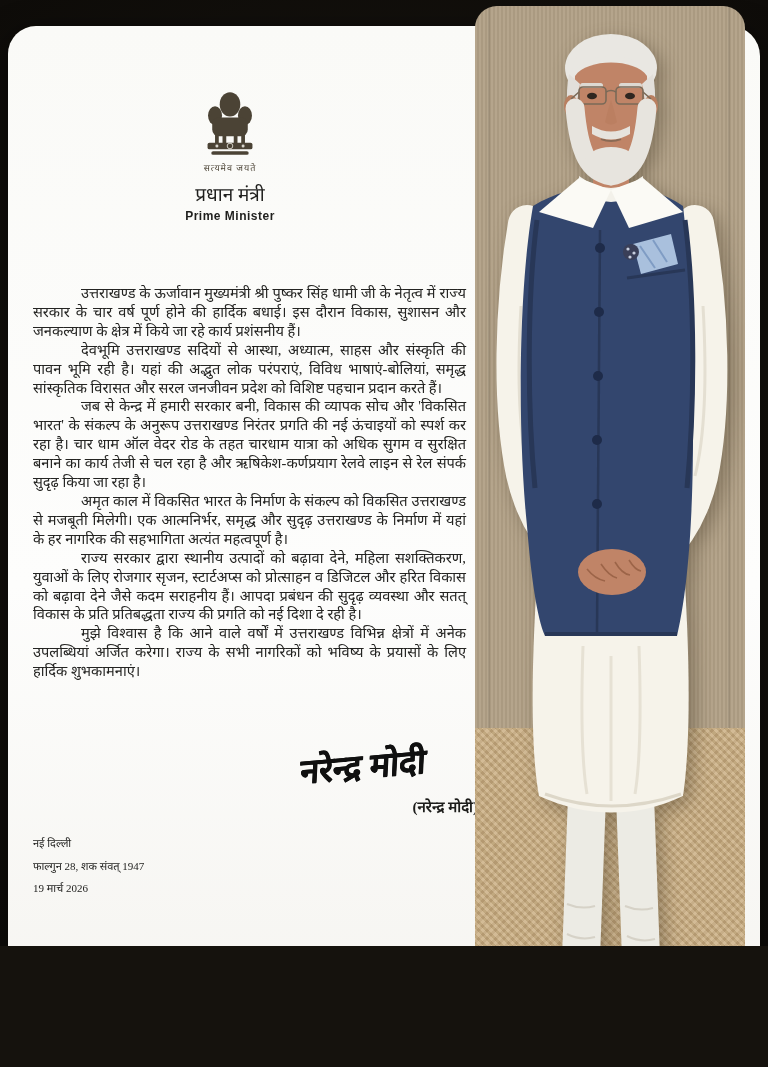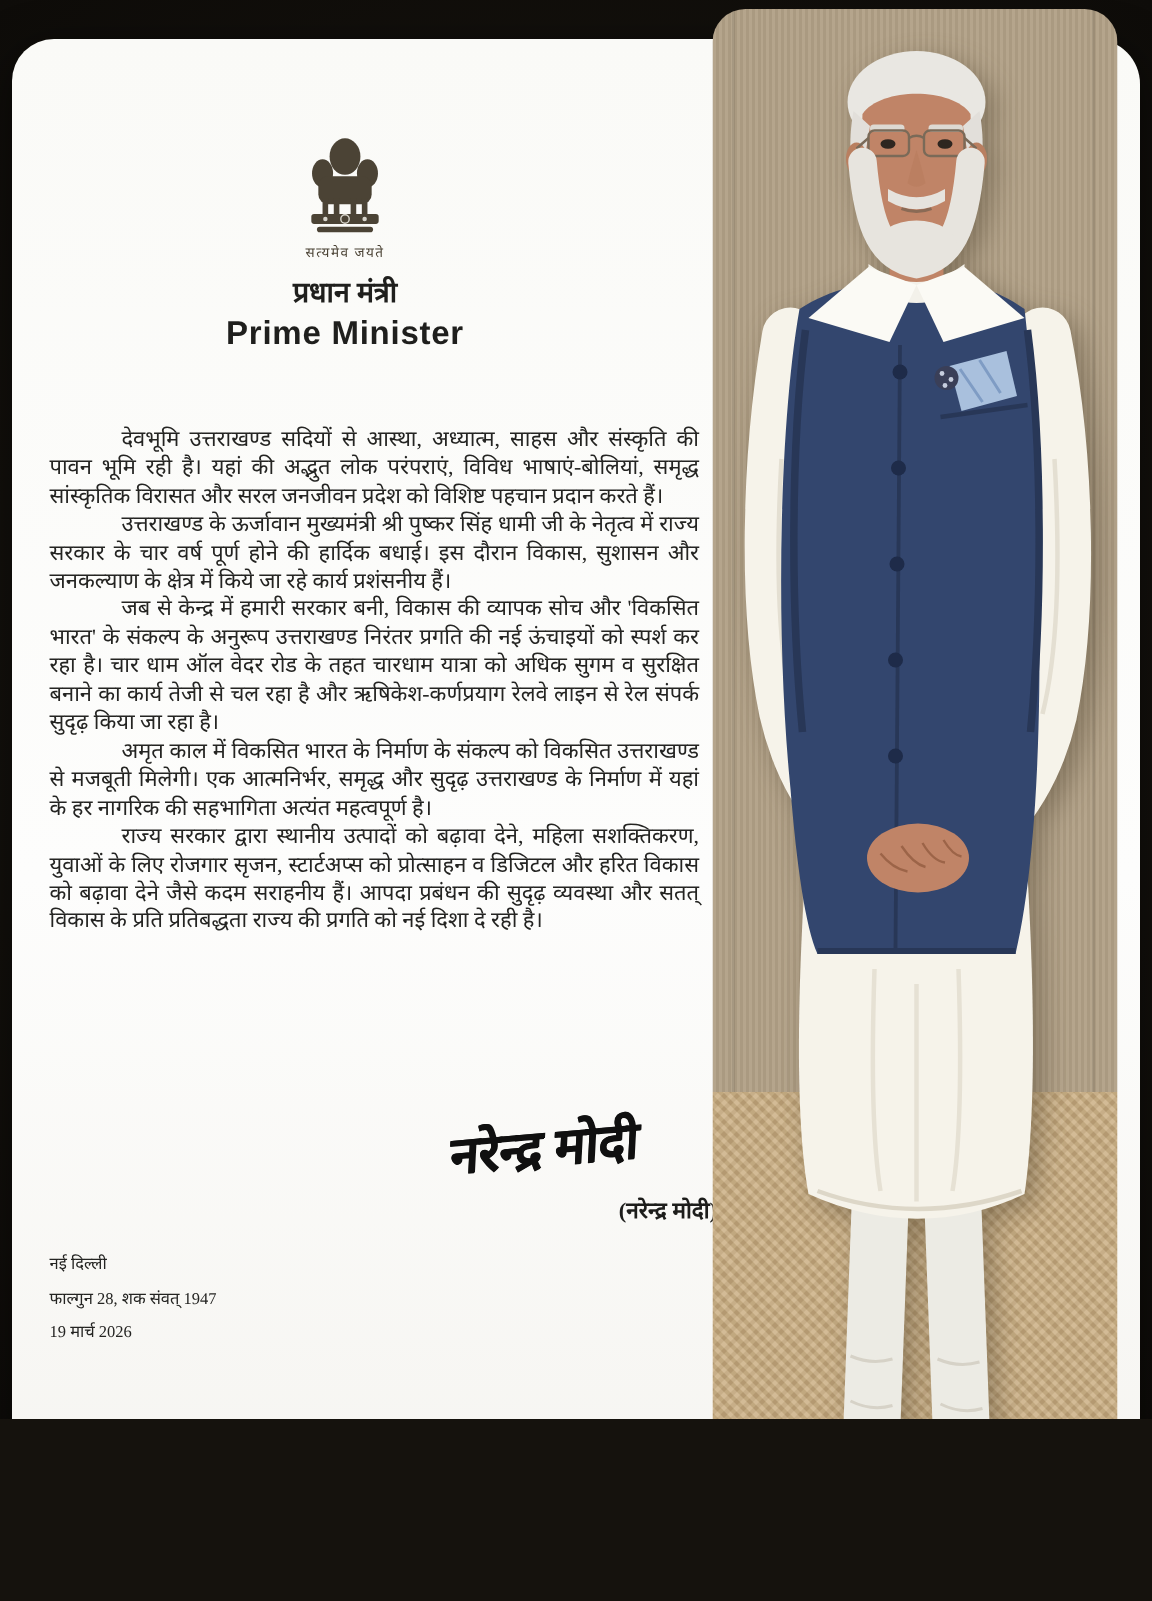--- a/index.html
+++ b/index.html
@@ -8,22 +8,22 @@
     overflow:hidden;font-family:"Liberation Serif","DejaVu Serif",serif;}
   
   .letter{position:absolute;left:8px;top:26px;width:752px;height:1016px;
     background:linear-gradient(180deg,#fafaf7 0%,#fdfdfc 55%,#f5f4f0 100%);
     border-radius:28px 30px 34px 30px;
     box-shadow:0 8px 30px rgba(0,0,0,.55);}
   
   .header-block{position:absolute;left:30px;top:62px;width:384px;text-align:center;color:#2a2a28;}
   .emblem-svg{display:block;margin:0 auto;width:58px;height:72px;}
   .motto{font-size:9px;letter-spacing:1px;color:#4b4335;margin-top:1px;}
-  .title-hi{font-size:19px;font-weight:700;margin-top:7px;color:#1f1f1d;}
-  .title-en{font-size:22px;font-weight:700;margin-top:2px;color:#1f1f1d;
+  .title-hi{font-size:19px;font-weight:400;margin-top:7px;color:#1f1f1d;}
+  .title-en{font-size:12px;font-weight:700;margin-top:2px;color:#1f1f1d;
     font-family:"Liberation Sans","DejaVu Sans",sans-serif;letter-spacing:.5px;}
   .subject{position:absolute;left:30px;top:239px;width:384px;text-align:center;
     font-size:16.5px;font-weight:700;color:#1d1d1b;}
   
   .body-text{position:absolute;left:25px;top:258px;width:433px;
     font-size:14.6px;line-height:18.9px;color:#242422;}
   .body-text p{margin:0;text-indent:48px;text-align:justify;}
   
   .sig-block{position:absolute;left:240px;top:724px;width:230px;text-align:center;color:#161614;}
   .sig-script{display:inline-block;font-size:34px;font-weight:700;line-height:1;
@@ -72,25 +72,26 @@
         <circle cx="17" cy="60.5" r="1.6" fill="#d9d6cd"></circle>
         <circle cx="45" cy="60.5" r="1.6" fill="#d9d6cd"></circle>
       </svg>
       <div class="motto">सत्यमेव जयते</div>
       <div class="title-hi">प्रधान मंत्री</div>
       <div class="title-en">Prime Minister</div>
     </div>
 
 
     <div class="body-text">
+      <p>उत्तराखण्ड के ऊर्जावान मुख्यमंत्री श्री पुष्कर सिंह धामी जी के नेतृत्व में राज्य सरकार के चार वर्ष पूर्ण होने की हार्दिक बधाई। इस दौरान विकास, सुशासन और जनकल्याण के क्षेत्र में किये जा रहे कार्य प्रशंसनीय हैं।</p>
       <p>देवभूमि उत्तराखण्ड सदियों से आस्था, अध्यात्म, साहस और संस्कृति की पावन भूमि रही है। यहां की अद्भुत लोक परंपराएं, विविध भाषाएं-बोलियां, समृद्ध सांस्कृतिक विरासत और सरल जनजीवन प्रदेश को विशिष्ट पहचान प्रदान करते हैं।</p>
-      <p>उत्तराखण्ड के ऊर्जावान मुख्यमंत्री श्री पुष्कर सिंह धामी जी के नेतृत्व में राज्य सरकार के चार वर्ष पूर्ण होने की हार्दिक बधाई। इस दौरान विकास, सुशासन और जनकल्याण के क्षेत्र में किये जा रहे कार्य प्रशंसनीय हैं।</p>
       <p>जब से केन्द्र में हमारी सरकार बनी, विकास की व्यापक सोच और 'विकसित भारत' के संकल्प के अनुरूप उत्तराखण्ड निरंतर प्रगति की नई ऊंचाइयों को स्पर्श कर रहा है। चार धाम ऑल वेदर रोड के तहत चारधाम यात्रा को अधिक सुगम व सुरक्षित बनाने का कार्य तेजी से चल रहा है और ऋषिकेश-कर्णप्रयाग रेलवे लाइन से रेल संपर्क सुदृढ़ किया जा रहा है।</p>
       <p>अमृत काल में विकसित भारत के निर्माण के संकल्प को विकसित उत्तराखण्ड से मजबूती मिलेगी। एक आत्मनिर्भर, समृद्ध और सुदृढ़ उत्तराखण्ड के निर्माण में यहां के हर नागरिक की सहभागिता अत्यंत महत्वपूर्ण है।</p>
       <p>राज्य सरकार द्वारा स्थानीय उत्पादों को बढ़ावा देने, महिला सशक्तिकरण, युवाओं के लिए रोजगार सृजन, स्टार्टअप्स को प्रोत्साहन व डिजिटल और हरित विकास को बढ़ावा देने जैसे कदम सराहनीय हैं। आपदा प्रबंधन की सुदृढ़ व्यवस्था और सतत् विकास के प्रति प्रतिबद्धता राज्य की प्रगति को नई दिशा दे रही है।</p>
+      <p>मुझे विश्वास है कि आने वाले वर्षों में उत्तराखण्ड विभिन्न क्षेत्रों में अनेक उपलब्धियां अर्जित करेगा। राज्य के सभी नागरिकों को भविष्य के प्रयासों के लिए हार्दिक शुभकामनाएं।</p>
     </div>
 
     <div class="sig-block">
       <span class="sig-script">नरेन्द्र मोदी</span>
       <div class="sig-name">(नरेन्द्र मोदी)</div>
     </div>
 
     <div class="footer">
       <div>नई दिल्ली</div>
       <div>फाल्गुन 28, शक संवत् 1947</div>

